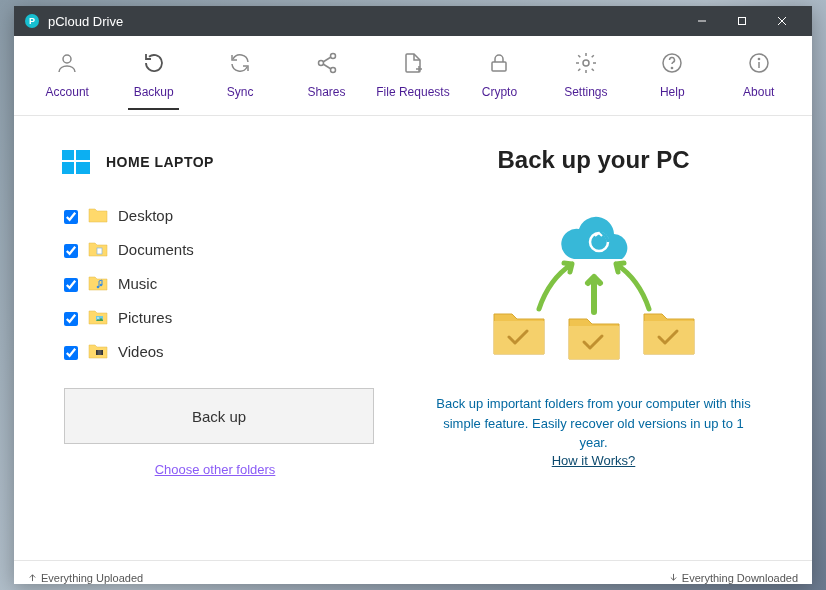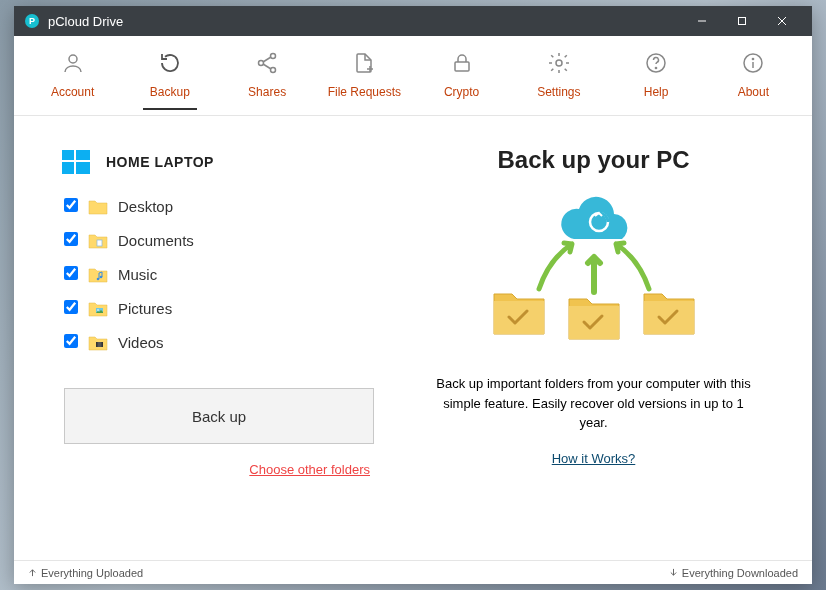--- a/index.html
+++ b/index.html
@@ -60,21 +60,21 @@
     padding: 0 10px;
   }
   .tool-item {
     display: flex;
     flex-direction: column;
     align-items: center;
     justify-content: center;
     cursor: pointer;
     padding: 8px 4px 10px;
     width: 90px;
-    color: #c2410c;
+    color: #4c1d95;
     position: relative;
   }
   .tool-item .tool-label {
     font-size: 12px;
     margin-top: 6px;
   }
   .tool-item.active::after {
     content: "";
     position: absolute;
     bottom: -1px;
@@ -113,21 +113,21 @@
   }
   .folders {
     display: flex;
     flex-direction: column;
     gap: 8px;
     margin-left: 4px;
     margin-bottom: 28px;
   }
   .folder-row {
     display: flex;
-    align-items: flex-start;
+    align-items: flex-end;
     gap: 10px;
     height: 26px;
   }
   .folder-row input[type=checkbox] {
     width: 14px;
     height: 14px;
     cursor: pointer;
   }
   .folder-icon {
     width: 20px;
@@ -144,65 +144,65 @@
     width: 310px;
     height: 56px;
     background: #f3f3f3;
     border: 1px solid #c8c8c8;
     font-size: 15px;
     cursor: pointer;
     color: #333;
   }
   .choose-link {
     margin-top: 18px;
-    text-align: right;
+    text-align: center;
     width: 310px;
     font-size: 13px;
-    color: #ef4444;
+    color: #8b5cf6;
     text-decoration: underline;
     cursor: pointer;
   }
 
   .right-pane {
     flex: 1;
     display: flex;
     flex-direction: column;
     align-items: center;
     padding-top: 0;
   }
   .promo-title {
     font-size: 24px;
     font-weight: 700;
     color: #222;
+    margin-bottom: 20px;
   }
   .promo-illustration {
     width: 280px;
     height: 180px;
     margin-bottom: 20px;
   }
   .promo-desc {
     font-size: 13px;
-    color: #000000;
+    color: #0369a1;
     text-align: center;
     line-height: 1.5;
     max-width: 320px;
-    margin-bottom: 18px;
   }
   .how-link {
     font-size: 13px;
     color: #0c4a6e;
     text-decoration: underline;
     cursor: pointer;
   }
 
   .statusbar {
     height: 24px;
     border-top: 1px solid #e5e5e5;
     display: flex;
-    align-items: center;
+    align-items: flex-end;
     justify-content: space-between;
     padding: 0 14px;
     font-size: 11px;
     color: #555;
   }
   .status-item { display: flex; align-items: center; gap: 4px; }
 </style>
 </head>
 <body>
 
@@ -243,20 +243,29 @@
             <path d="M4 21c0-4 4-6 8-6s8 2 8 6"></path>
           </svg></span>
       <span class="tool-label">Account</span>
     </div>
     <div class="tool-item active">
       <span><svg viewBox="0 0 24 24" fill="none" stroke="#555" stroke-width="1.8">
             <path d="M4 12a8 8 0 1 0 3-6.2"></path>
             <polyline points="4 3 4 8 9 8"></polyline>
           </svg></span>
       <span class="tool-label">Backup</span>
+    </div>
+    <div class="tool-item">
+      <span><svg viewBox="0 0 24 24" fill="none" stroke="#888" stroke-width="1.5">
+            <path d="M20 11A8 8 0 0 0 5 8"></path>
+            <polyline points="4 4 4 9 9 9"></polyline>
+            <path d="M4 13a8 8 0 0 0 15 3"></path>
+            <polyline points="20 20 20 15 15 15"></polyline>
+          </svg></span>
+      <span class="tool-label">Sync</span>
     </div>
     <div class="tool-item">
       <span><svg viewBox="0 0 24 24" fill="none" stroke="#888" stroke-width="1.5">
             <circle cx="18" cy="5" r="2.5"></circle>
             <circle cx="6" cy="12" r="2.5"></circle>
             <circle cx="18" cy="19" r="2.5"></circle>
             <line x1="8" y1="11" x2="16" y2="6"></line>
             <line x1="8" y1="13" x2="16" y2="18"></line>
           </svg></span>
       <span class="tool-label">Shares</span>

